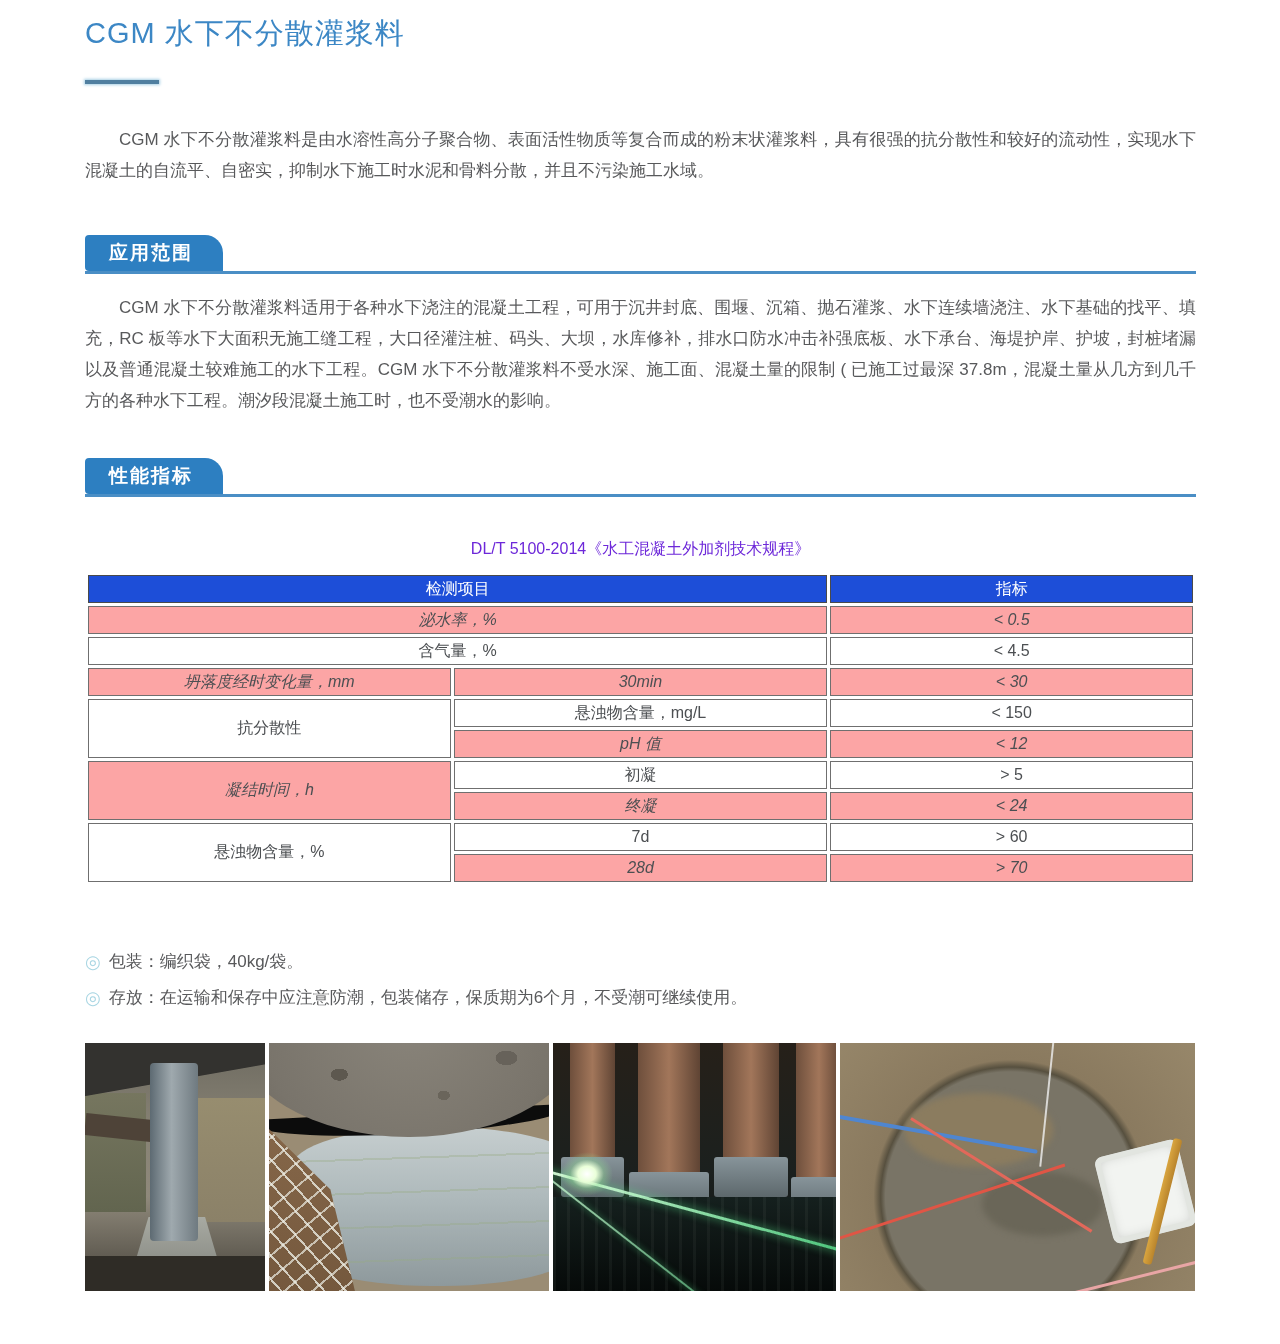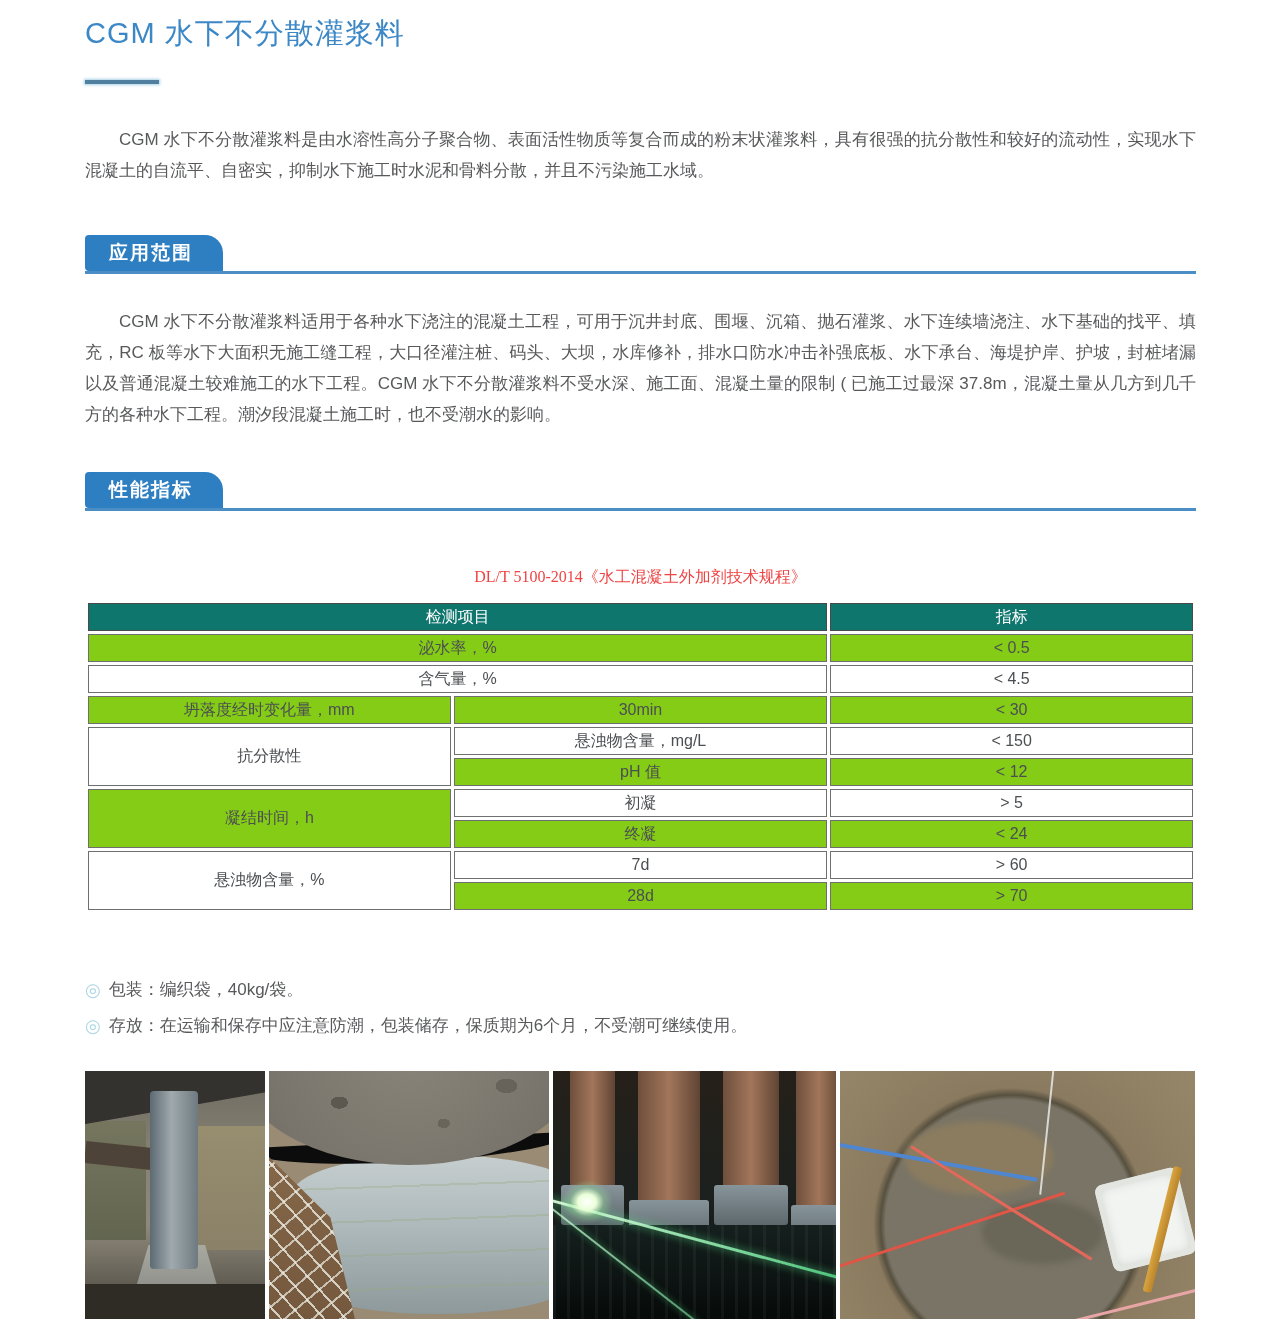--- a/index.html
+++ b/index.html
@@ -49,52 +49,51 @@
     display: inline-block;
     background: #2d7fc1;
     color: #ffffff;
     font-size: 19px;
     font-weight: bold;
     line-height: 36px;
     padding: 0 30px 0 24px;
     border-radius: 4px 18px 0 4px;
     letter-spacing: 2px;
   }
-  .section-body { padding-top: 18px; margin-top: 14px; }
+  .section-body { padding-top: 18px; }
   .section { margin-bottom: 42px; }
 
   
   .table-caption {
     text-align: center;
     font-size: 16px;
-    color: #ef4444;
+    color: #6d28d9;
     margin: 24px 0 12px 0;
-    font-family: Liberation Serif, serif;
   }
   table.perf {
     width: 100%;
     border-collapse: separate;
     border-spacing: 3px;
     table-layout: fixed;
   }
   table.perf th, table.perf td {
     border: 1px solid #6f6f6f;
     text-align: center;
     vertical-align: middle;
     font-size: 16px;
     height: 28px;
     padding: 1px 4px;
   }
   table.perf th {
-    background: #0f766e;
+    background: #1d4ed8;
     color: #ffffff;
     font-weight: normal;
     border-color: #4a4a4a;
   }
-  td.bg-gray  { background: #84cc16; color: #4c4f52; }
+  td.bg-gray  { background: #fca5a5; color: #4c4f52; font-style: italic; }
   td.bg-white { background: #ffffff; color: #4c4f52; }
 
   
   .bullet-line {
     display: flex;
     align-items: center;
     font-size: 17px;
     line-height: 34px;
     color: #58595b;
     margin-bottom: 2px;

